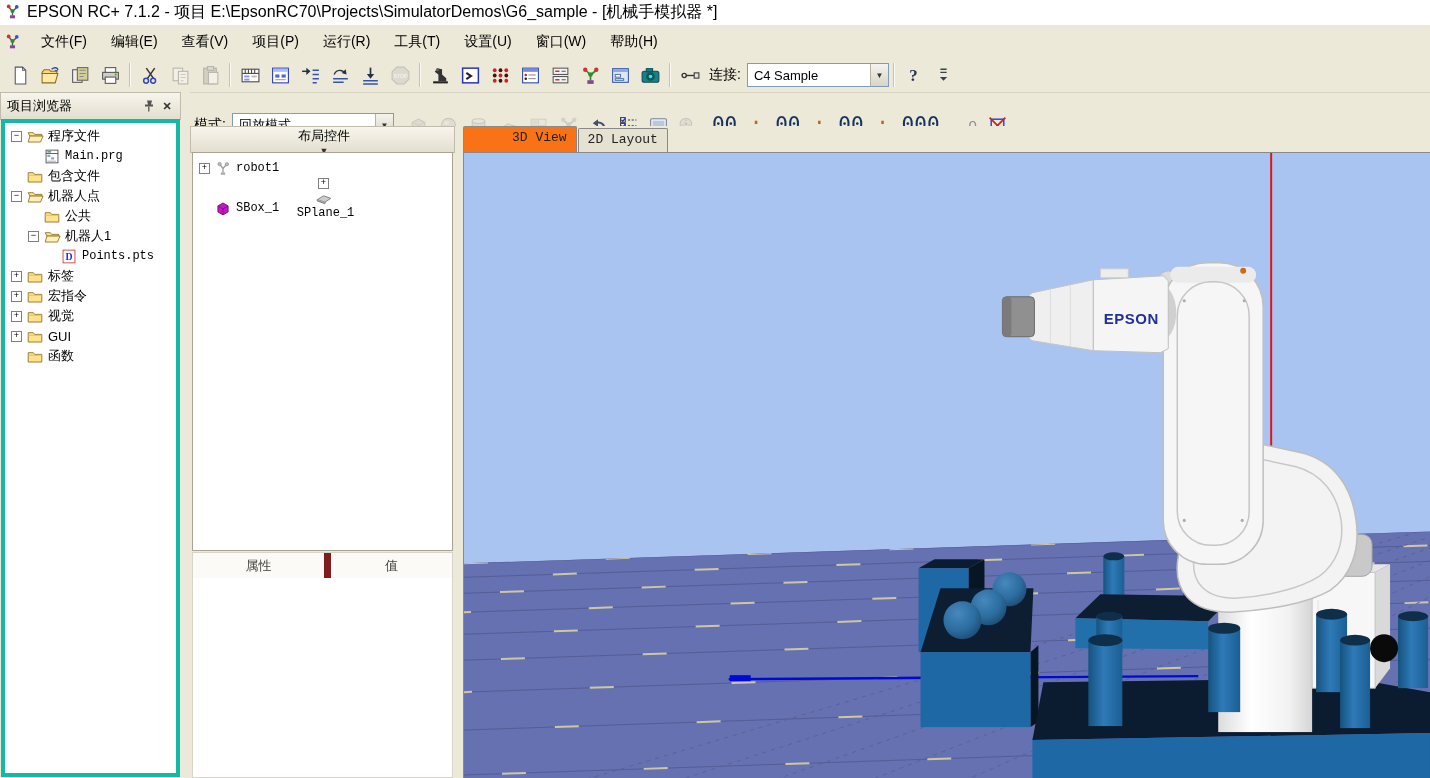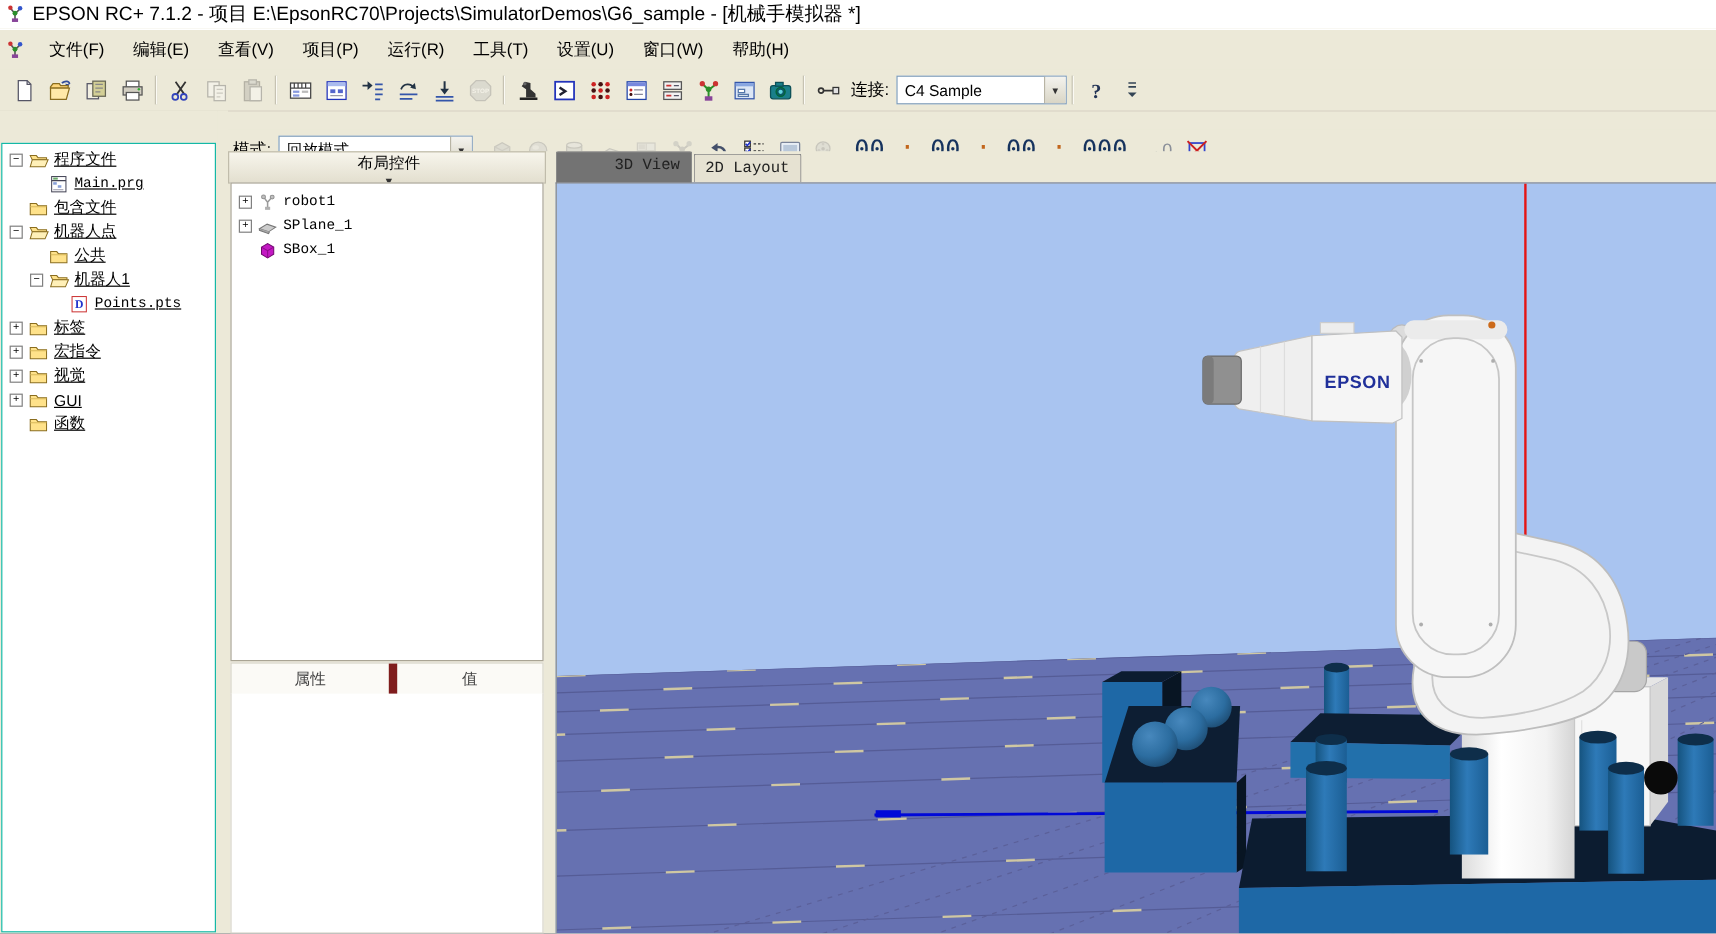--- a/index.html
+++ b/index.html
@@ -45,21 +45,21 @@
   .stepzero{font-size:15px;color:#8a8f99;margin:0 6px;white-space:nowrap;}
 
   
   .left-panel{position:absolute;left:0;top:92px;width:181px;bottom:0;background:var(--chrome);}
   .pane-head{height:26px;display:flex;align-items:center;padding:0 4px 0 6px;
              background:linear-gradient(#f7f5ec,#e3dfcf);border:1px solid #c0bcab;font-size:13px;}
   .pane-head .ph-title{flex:1;}
   .ph-btn{width:18px;height:17px;display:flex;align-items:center;justify-content:center;
           font-size:11px;color:#333;border:1px solid transparent;background:transparent;padding:0;}
   .tree-box{position:absolute;left:1px;right:1px;top:27px;bottom:1px;background:#fff;
-            border:1px solid #14b8a6;overflow:hidden;padding-top:3px;font-size:13px;text-decoration:underline;}
+            border:4px solid #14b8a6;overflow:hidden;padding-top:3px;font-size:13px;}
   .trow{height:20px;display:flex;align-items:center;white-space:nowrap;cursor:default;}
   .trow .exp{width:9px;height:9px;border:1px solid #808080;background:#fff;margin-right:4px;
              position:relative;flex:none;}
   .trow .exp:before{content:attr(data-g);position:absolute;left:0;top:-3px;width:9px;
                     text-align:center;font-size:9px;line-height:13px;color:#000;}
   .trow .exp.none{visibility:hidden;}
   .trow .tico{width:18px;height:17px;margin-right:4px;flex:none;}
   .trow .tico svg{width:18px;height:17px;}
   .mono{font-family:"Liberation Mono","DejaVu Sans Mono",monospace;font-size:12px;}
 
@@ -83,21 +83,21 @@
   .prop-head .pc2{flex:1;}
   .prop-body{position:absolute;left:2px;right:2px;top:452px;bottom:0;background:#fff;
              border:1px solid #d8d5c8;border-top:none;}
 
   
   .view-panel{position:absolute;left:455px;top:126px;right:0;bottom:0;background:var(--chrome);}
   .tabs{position:absolute;left:8px;top:0;height:26px;display:flex;align-items:flex-end;}
   .tab{font-family:"Liberation Mono","DejaVu Sans Mono",monospace;font-size:13px;padding:3px 9px;
        border:1px solid #898989;border-bottom:none;background:#e6e2d2;color:#222;margin-right:1px;
        border-radius:2px 2px 0 0;height:17px;}
-  .tab.active{background:#737373;height:19px;position:relative;z-index:2;padding-left:48px;}
+  .tab.active{background:#f97316;height:19px;position:relative;z-index:2;padding-left:48px;}
   .viewport{position:absolute;left:8px;top:26px;right:0;bottom:0;border-left:1px solid #898989;
             border-top:1px solid #898989;background:var(--sky);}
   .viewport svg{display:block;width:100%;height:100%;}
 </style>
 </head>
 <body>
 
 <div class="app" style="--chrome: #ece9d8; --sky: #a9c4f0; --floor: #6671b1;">
 
   <div class="titlebar">
@@ -326,20 +326,30 @@
       </button>
       <button class="tbtn">
         <svg viewBox="0 0 20 20" class="ic">
           <path d="M7 4h6M7 7h6" stroke="#345" stroke-width="1.3"></path>
           <path d="M6.5 11.5L10 15l3.5-3.5z" fill="#345"></path>
         </svg>
       </button>
     </div>
 
   <div class="left-panel">
+    <div class="pane-head">
+      <span class="ph-title">项目浏览器</span>
+      <button class="ph-btn">
+        <svg class="ic-sm" viewBox="0 0 16 16">
+            <path d="M6 2h5l-1 4h2v2H4V6h3z" fill="#555"></path>
+            <path d="M7.8 8v5" stroke="#555" stroke-width="1.3"></path>
+          </svg>
+      </button>
+      <button class="ph-btn" style="font-weight:bold;">✕</button>
+    </div>
     <div class="tree-box" id="project-tree">
         <div class="trow" style="padding-left: 6px;">
           <span class="exp" data-g="−"></span>
           <span class="tico">
             <svg viewBox="0 0 20 20" class="ic-sm">
               <path d="M2 5.5h6l1.6 2h8.4v2H4z" fill="#ffe28a" stroke="#8a6d1f"></path>
               <path d="M4 9.5h15.5l-3 7H2z" fill="#fff0b8" stroke="#8a6d1f"></path>
             </svg>
           </span>
           <span>程序文件</span>
@@ -573,21 +583,21 @@
           <span class="tico">
             <svg viewBox="0 0 20 20" class="ic-sm">
               <path d="M10 10L6.5 5.5M10 10l4-4.5M10 10v5" stroke="#9a9a9a" stroke-width="1.5" fill="none"></path>
               <circle cx="6" cy="4.8" r="1.9" fill="#c0c0c0" stroke="#909090"></circle>
               <circle cx="14.5" cy="5" r="1.9" fill="#c0c0c0" stroke="#909090"></circle>
               <rect x="7.5" y="14.5" width="5" height="3" fill="#b0b0b0"></rect>
             </svg>
           </span>
           <span class="mono">robot1</span>
         </div>
-        <div class="trow" style="padding-left: 6px;">
+        <div class="trow" style="padding-left: 6px; flex-direction: column;">
           <span class="exp" data-g="+"></span>
           <span class="tico">
             <svg viewBox="0 0 20 20" class="ic-sm">
               <path d="M2 12.5l7.5-4.5 8.5 3-7 4.5z" fill="#cccccc" stroke="#777"></path>
               <path d="M2 12.5v1.5l9 3.3.8-1.8" fill="#a8a8a8" stroke="#777"></path>
             </svg>
           </span>
           <span class="mono">SPlane_1</span>
         </div>
         <div class="trow" style="padding-left: 6px;">

